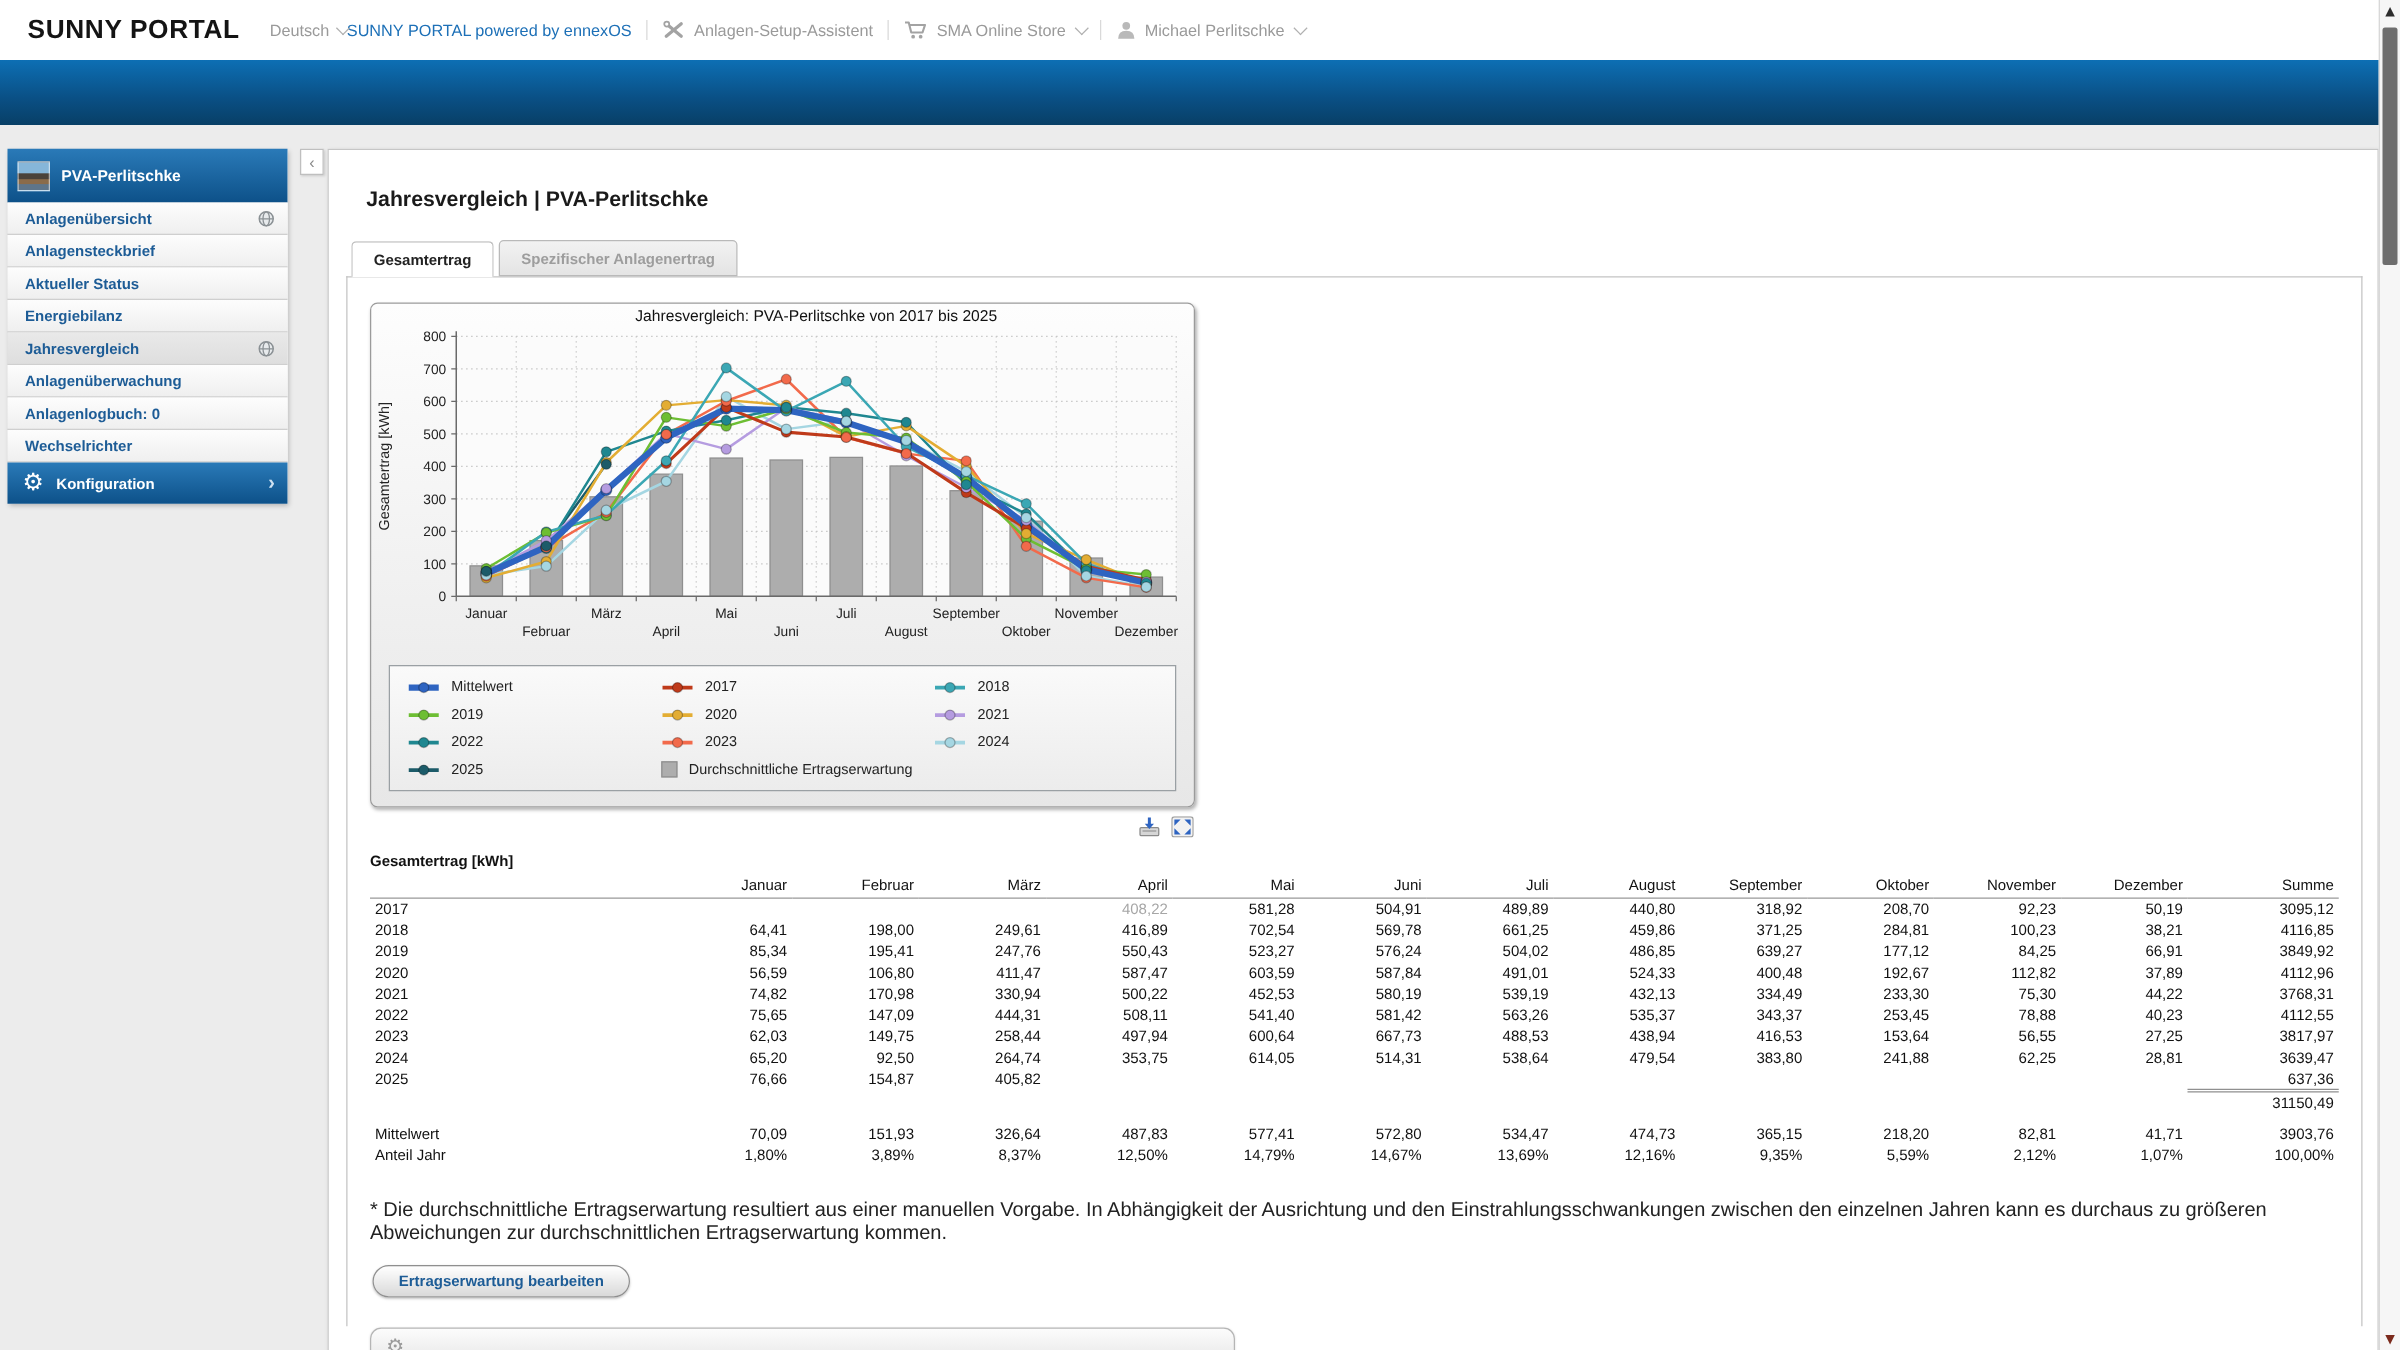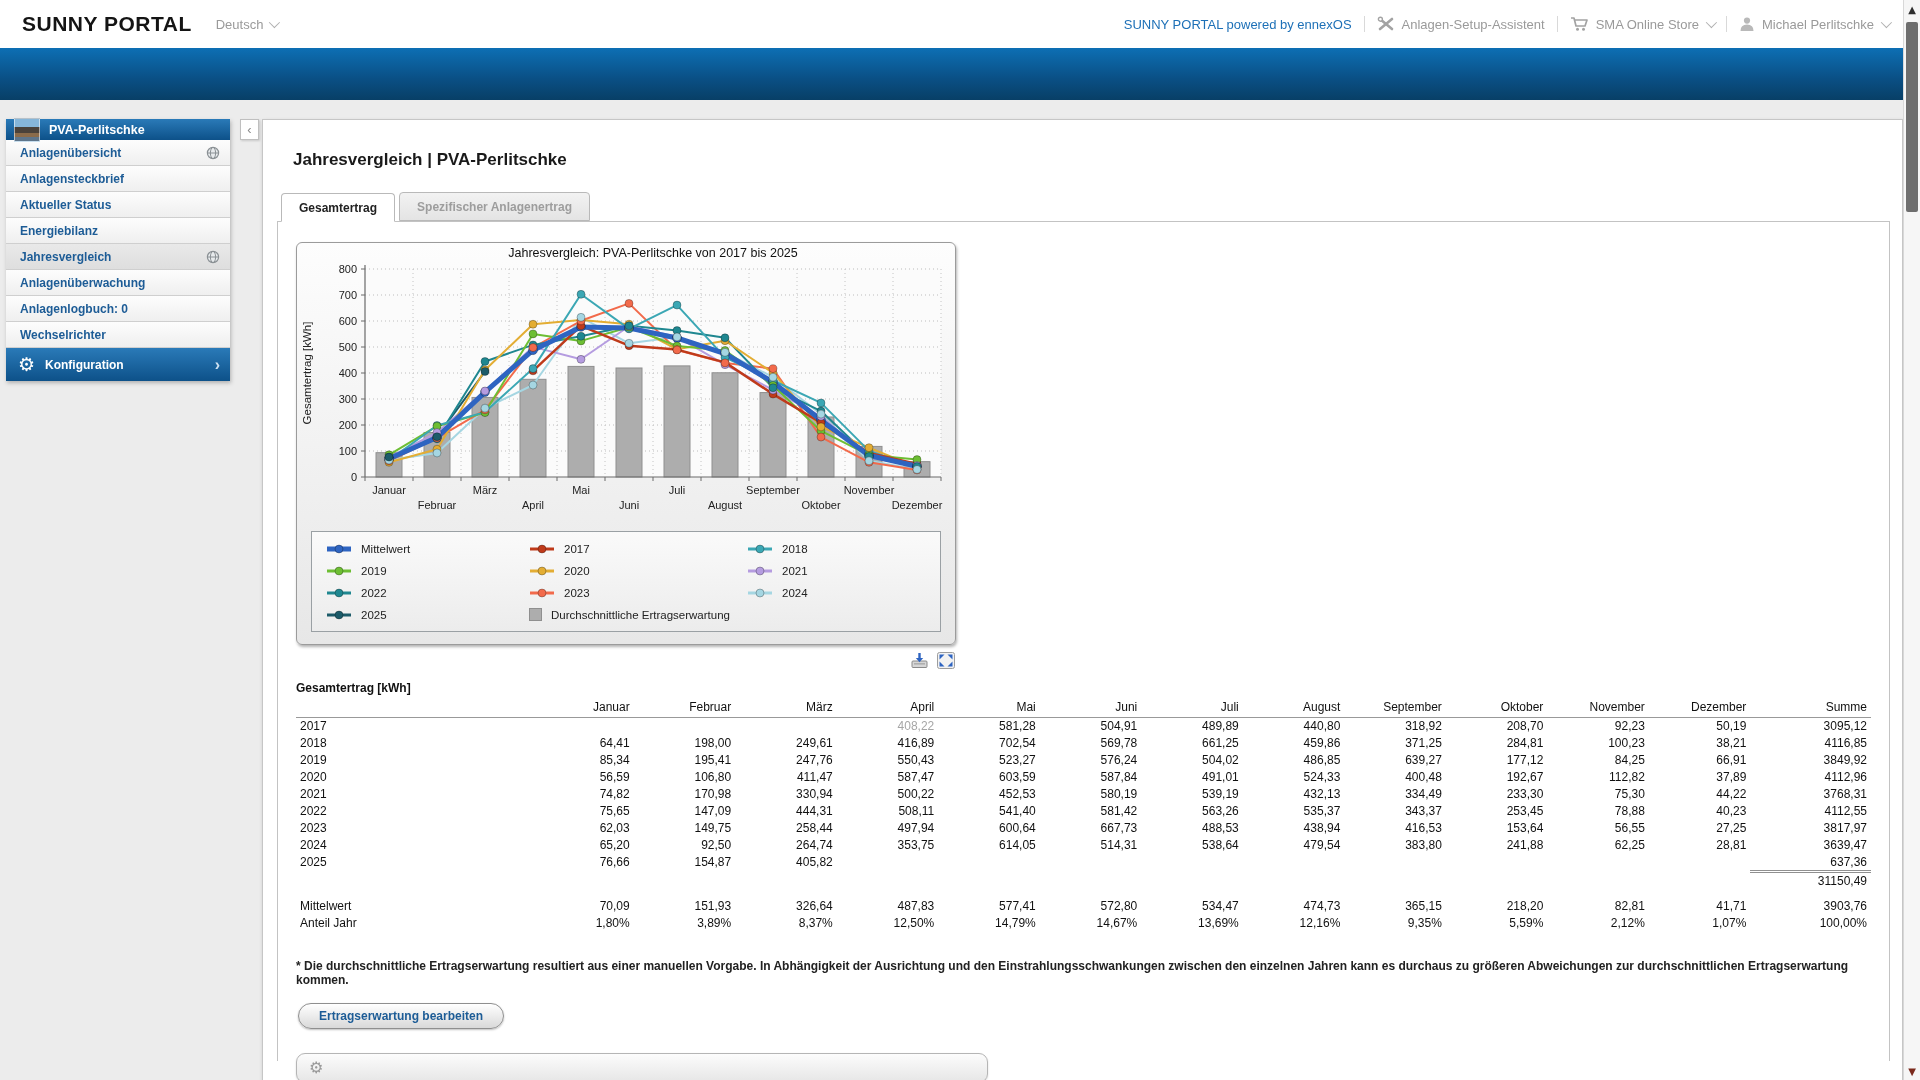--- a/index.html
+++ b/index.html
@@ -1,38 +1,38 @@
 <!DOCTYPE html>
 <html><head>
 <meta charset="utf-8">
 <style>
   * { box-sizing: border-box; margin: 0; padding: 0; }
   html,body { width:1920px; height:1080px; overflow:hidden; }
   body { background:#ececec; font-family:"Liberation Sans", sans-serif; position:relative; }
 
   
   .topbar { position:absolute; left:0; top:0; width:1903px; height:48px; background:#fff;
-            display:flex; align-items:center; justify-content:space-between; padding:0 14px 0 22px; }
+            display:flex; align-items:center; padding:0 14px 0 22px; }
   .tb-left { display:flex; align-items:center; gap:24px; }
   .logo { font-size:21px; font-weight:800; letter-spacing:.5px; color:#141414; }
   .lang { display:flex; align-items:center; gap:6px; color:#9a9a9a; font-size:13px; cursor:pointer; }
   .chev { width:8px; height:8px; border-right:1.5px solid #b0b0b0; border-bottom:1.5px solid #b0b0b0;
           transform:rotate(45deg) translateY(-2px); display:inline-block; }
   .tb-right { display:flex; align-items:center; gap:12px; font-size:13px; }
   .powered { color:#1d70b7; cursor:pointer; }
   .sep { width:1px; height:16px; background:#d9d9d9; display:inline-block; }
   .tb-item { display:flex; align-items:center; gap:7px; color:#9a9a9a; cursor:pointer; }
 
   
   .banner { position:absolute; left:0; top:48px; width:1903px; height:52px;
             background:linear-gradient(#0d6fb4, #0a4f84 60%, #083f66); }
 
   
   .sidebar { position:absolute; left:6px; top:119px; width:224px; box-shadow:1px 2px 4px rgba(0,0,0,.25); }
-  .side-header { height:21px; background:linear-gradient(#2a7ab8,#0d5189); display:flex; align-items:center;
+  .side-header { height:43px; background:linear-gradient(#2a7ab8,#0d5189); display:flex; align-items:center;
                  gap:9px; padding:0 8px; }
   .side-header .pname { color:#fff; font-weight:bold; font-size:12.5px; }
   .thumb { width:26px; height:24px; border:1px solid rgba(255,255,255,.55); display:inline-block;
            background:linear-gradient(#86b6d9 0 38%, #4a423a 38% 62%, #8a6b4a 62% 80%, #5e758a 80% 100%); }
   .side-item { height:26px; display:flex; align-items:center; justify-content:space-between; padding:0 10px 0 14px;
                background:linear-gradient(#fdfdfd,#efefef); border-bottom:1px solid #cfcfcf;
                color:#1d5c96; font-size:12px; font-weight:bold; cursor:pointer;gap:28px; }
   .side-item.active { background:linear-gradient(#e9e9e9,#dedede); }
   .side-config { height:33px; background:linear-gradient(#2a7ab8,#0d5189); display:flex; align-items:center;
                  gap:10px; padding:0 10px 0 12px; color:#fff; font-size:12px; font-weight:bold; cursor:pointer; }
@@ -72,21 +72,21 @@
   table.yield { width:1575px; border-collapse:collapse; font-size:12px; color:#111; table-layout:fixed; }
   table.yield th { font-weight:normal; text-align:right; padding:2px 4px 3px; border-bottom:1px solid #999; }
   table.yield th.lbl { text-align:left; }
   table.yield td { text-align:right; padding:1px 4px; height:17px; }
   table.yield td.lbl { text-align:left; }
   table.yield td.muted { color:#a6a6a6; }
   table.yield td.total { border-top:3px double #909090; }
   table.yield tr.spacer td { height:9px; }
   .commission b { font-weight:bold; }
 
-  .footnote { font-size:12px; color:#222; margin:18px 0 0 0;font-weight:bold; }
+  .footnote { font-size:16px; color:#222; margin:18px 0 0 0; }
   .edit-btn { margin:16px 0 0 2px; height:26px; padding:0 20px; border:1px solid #8f8f8f; border-radius:13px;
               background:linear-gradient(#ffffff,#d9d9d9); color:#1d5c96; font-weight:bold; font-size:12px;
               font-family:"Liberation Sans",sans-serif; cursor:pointer; box-shadow:0 1px 2px rgba(0,0,0,.25); }
 
   .accordion { margin-top:24px; width:692px; height:30px; border:1px solid #b5b5b5; border-radius:9px;
                background:linear-gradient(#fcfcfc,#e6e6e6); display:flex; align-items:center; gap:9px;
                padding:0 12px; cursor:pointer; box-shadow:0 1px 2px rgba(0,0,0,.15); }
   .acc-gear { font-family:"DejaVu Sans",sans-serif; font-size:16px; color:#9a9a9a; }
 
   

